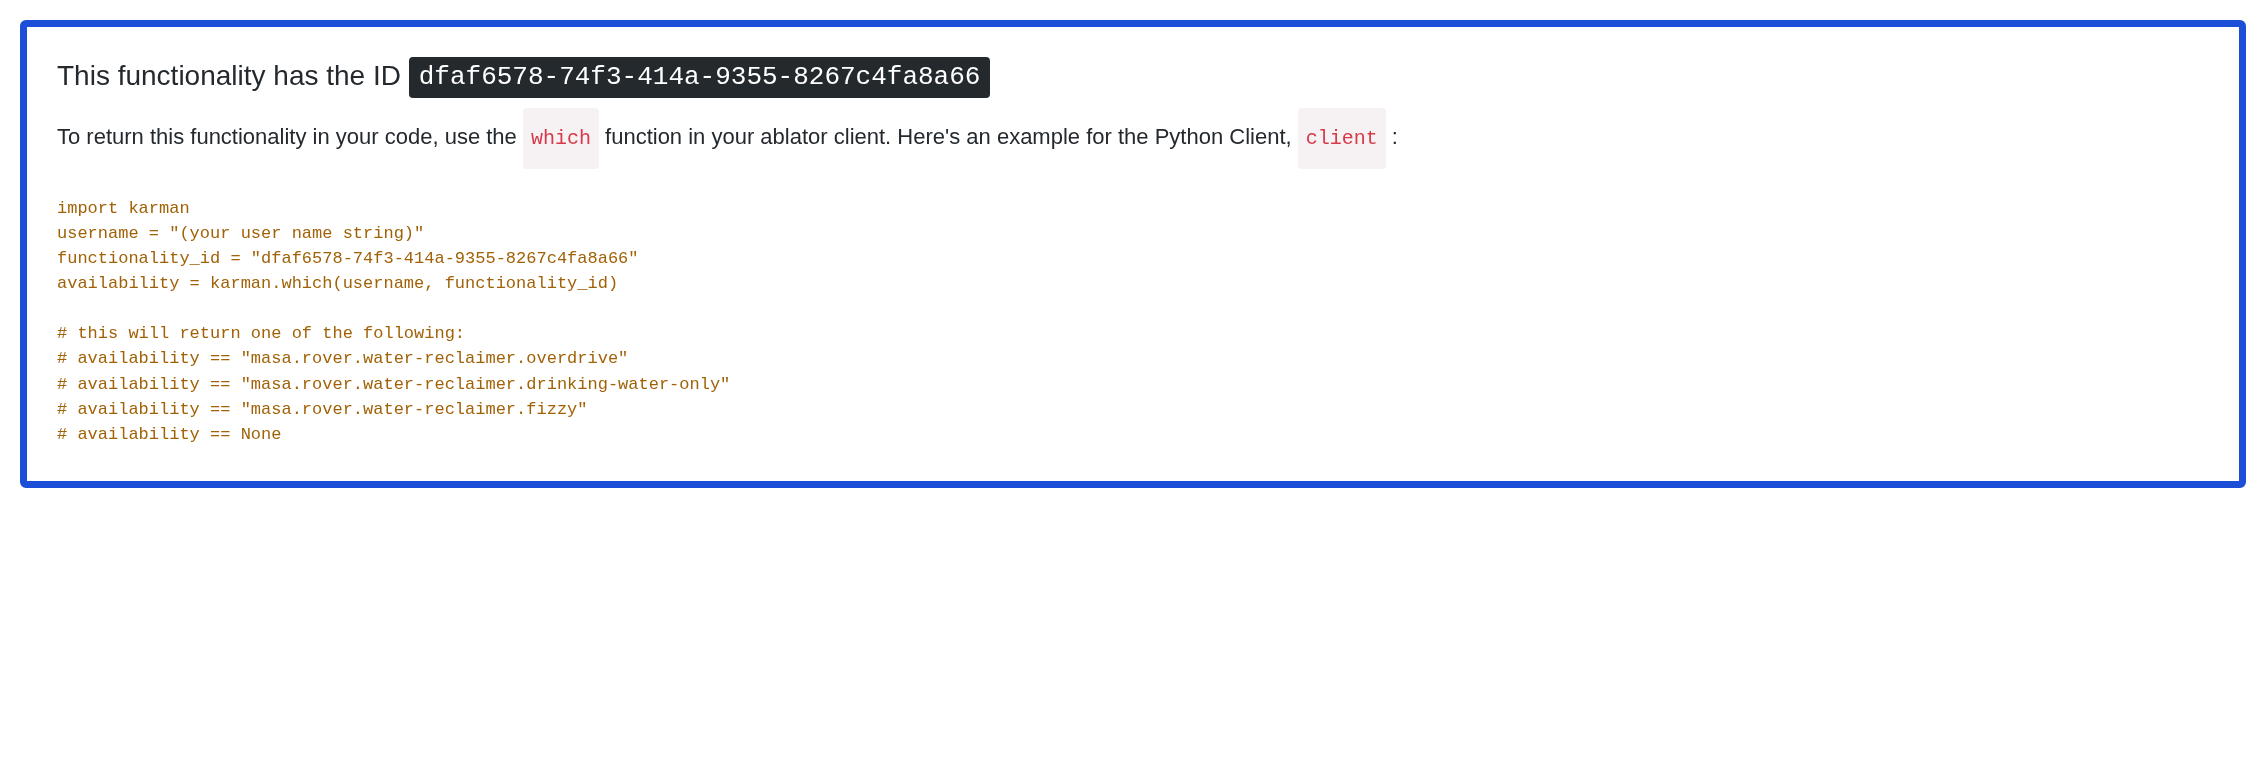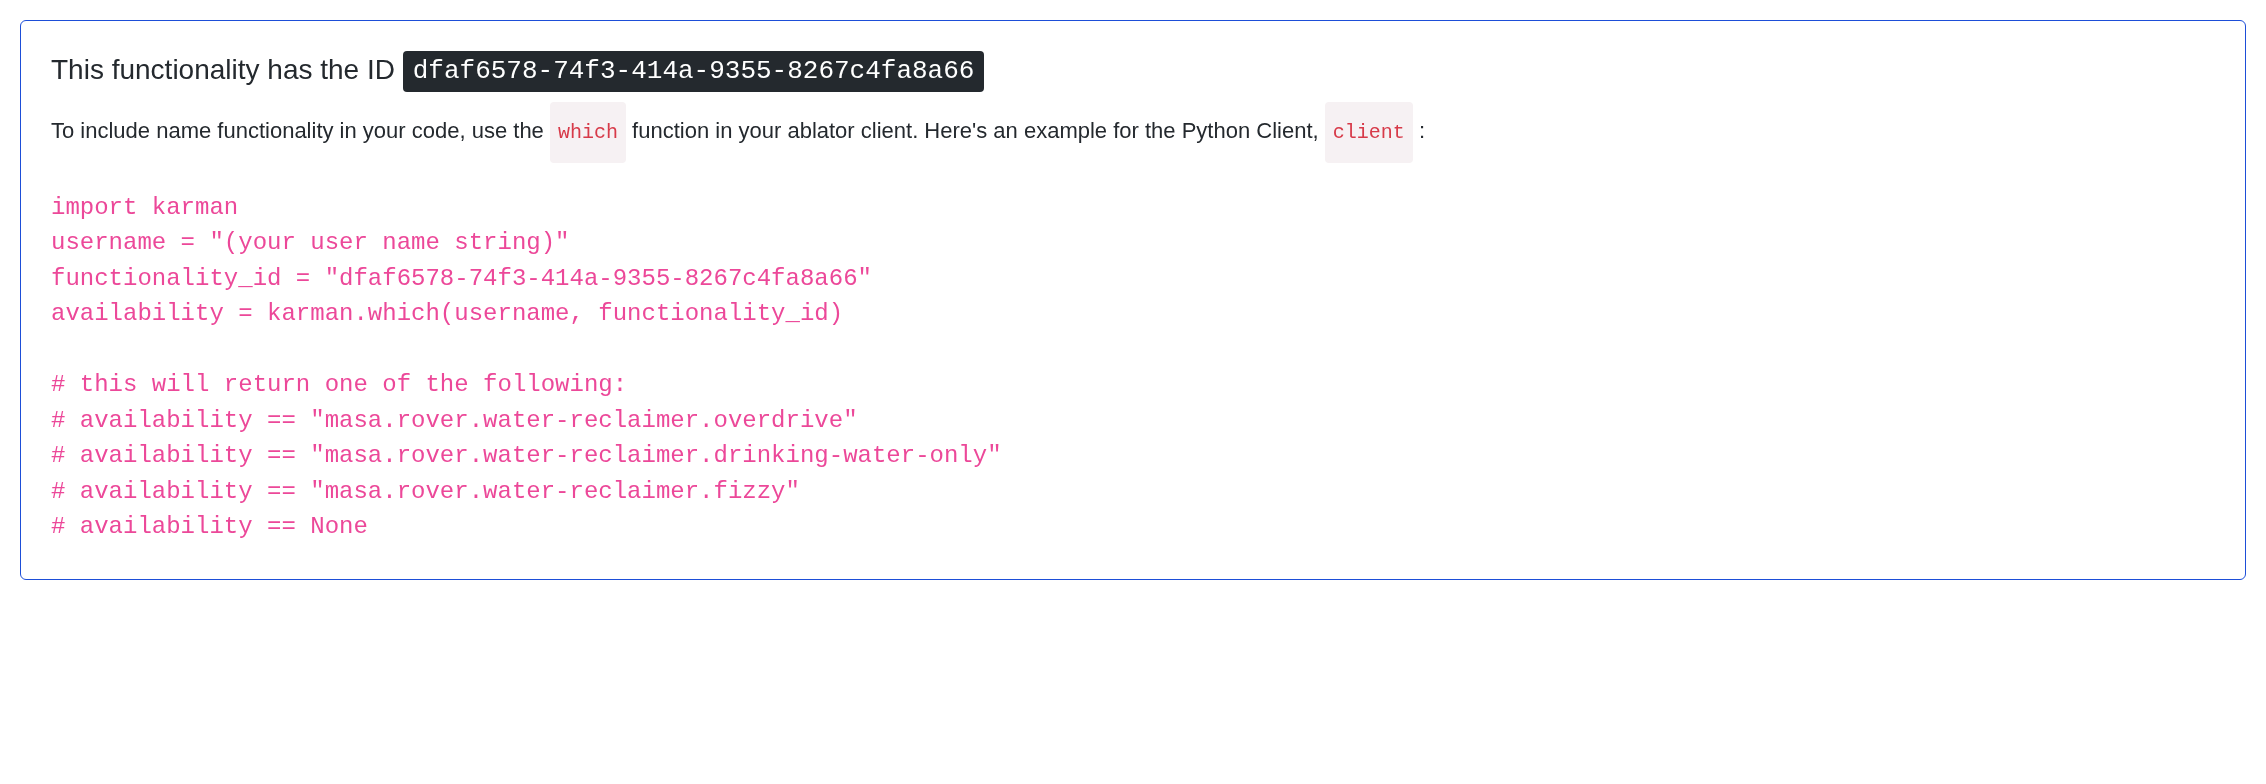--- a/index.html
+++ b/index.html
@@ -6,21 +6,21 @@
       margin: 0;
       padding: 0;
       box-sizing: border-box;
     }
     body {
       font-family: -apple-system, BlinkMacSystemFont, "Segoe UI", Helvetica, Arial, sans-serif;
       background: #ffffff;
       padding: 20px;
     }
     .panel {
-      border: 1px solid #1d4ed8;
+      border: 7px solid #1d4ed8;
       border-radius: 6px;
       padding: 30px 30px 34px 30px;
       width: 100%;
     }
     .heading {
       font-size: 28px;
       font-weight: 400;
       color: #24292e;
       margin-bottom: 22px;
       line-height: 1.3;
@@ -46,35 +46,35 @@
       font-family: "SFMono-Regular", Consolas, "Liberation Mono", Menlo, monospace;
       background: #f6f1f3;
       color: #d73a49;
       padding: 19px 8px;
       border-radius: 4px;
       font-size: 20px;
       margin-top: 18px;
     }
     .code-block {
       font-family: "SFMono-Regular", Consolas, "Liberation Mono", Menlo, monospace;
-      font-size: 24px;
-      color: #ec4899;
+      font-size: 17px;
+      color: #a16207;
       white-space: pre;
       line-height: 1.48;
     }
   </style>
 </head>
 <body>
 
 <div class="panel">
   <h2 class="heading">
     <span>This functionality has the ID </span><span class="id-badge">dfaf6578-74f3-414a-9355-8267c4fa8a66</span>
   </h2>
   <p class="description">
-    <span>To include name functionality in your code, use the </span><code class="inline-code">which</code><span> function in your ablator client. Here's an example for the Python Client, </span><code class="inline-code">client</code><span> :</span>
+    <span>To return this functionality in your code, use the </span><code class="inline-code">which</code><span> function in your ablator client. Here's an example for the Python Client, </span><code class="inline-code">client</code><span> :</span>
   </p>
   <div class="code-block">import karman
 username = "(your user name string)"
 functionality_id = "dfaf6578-74f3-414a-9355-8267c4fa8a66"
 availability = karman.which(username, functionality_id)
 
 # this will return one of the following:
 # availability == "masa.rover.water-reclaimer.overdrive"
 # availability == "masa.rover.water-reclaimer.drinking-water-only"
 # availability == "masa.rover.water-reclaimer.fizzy"

